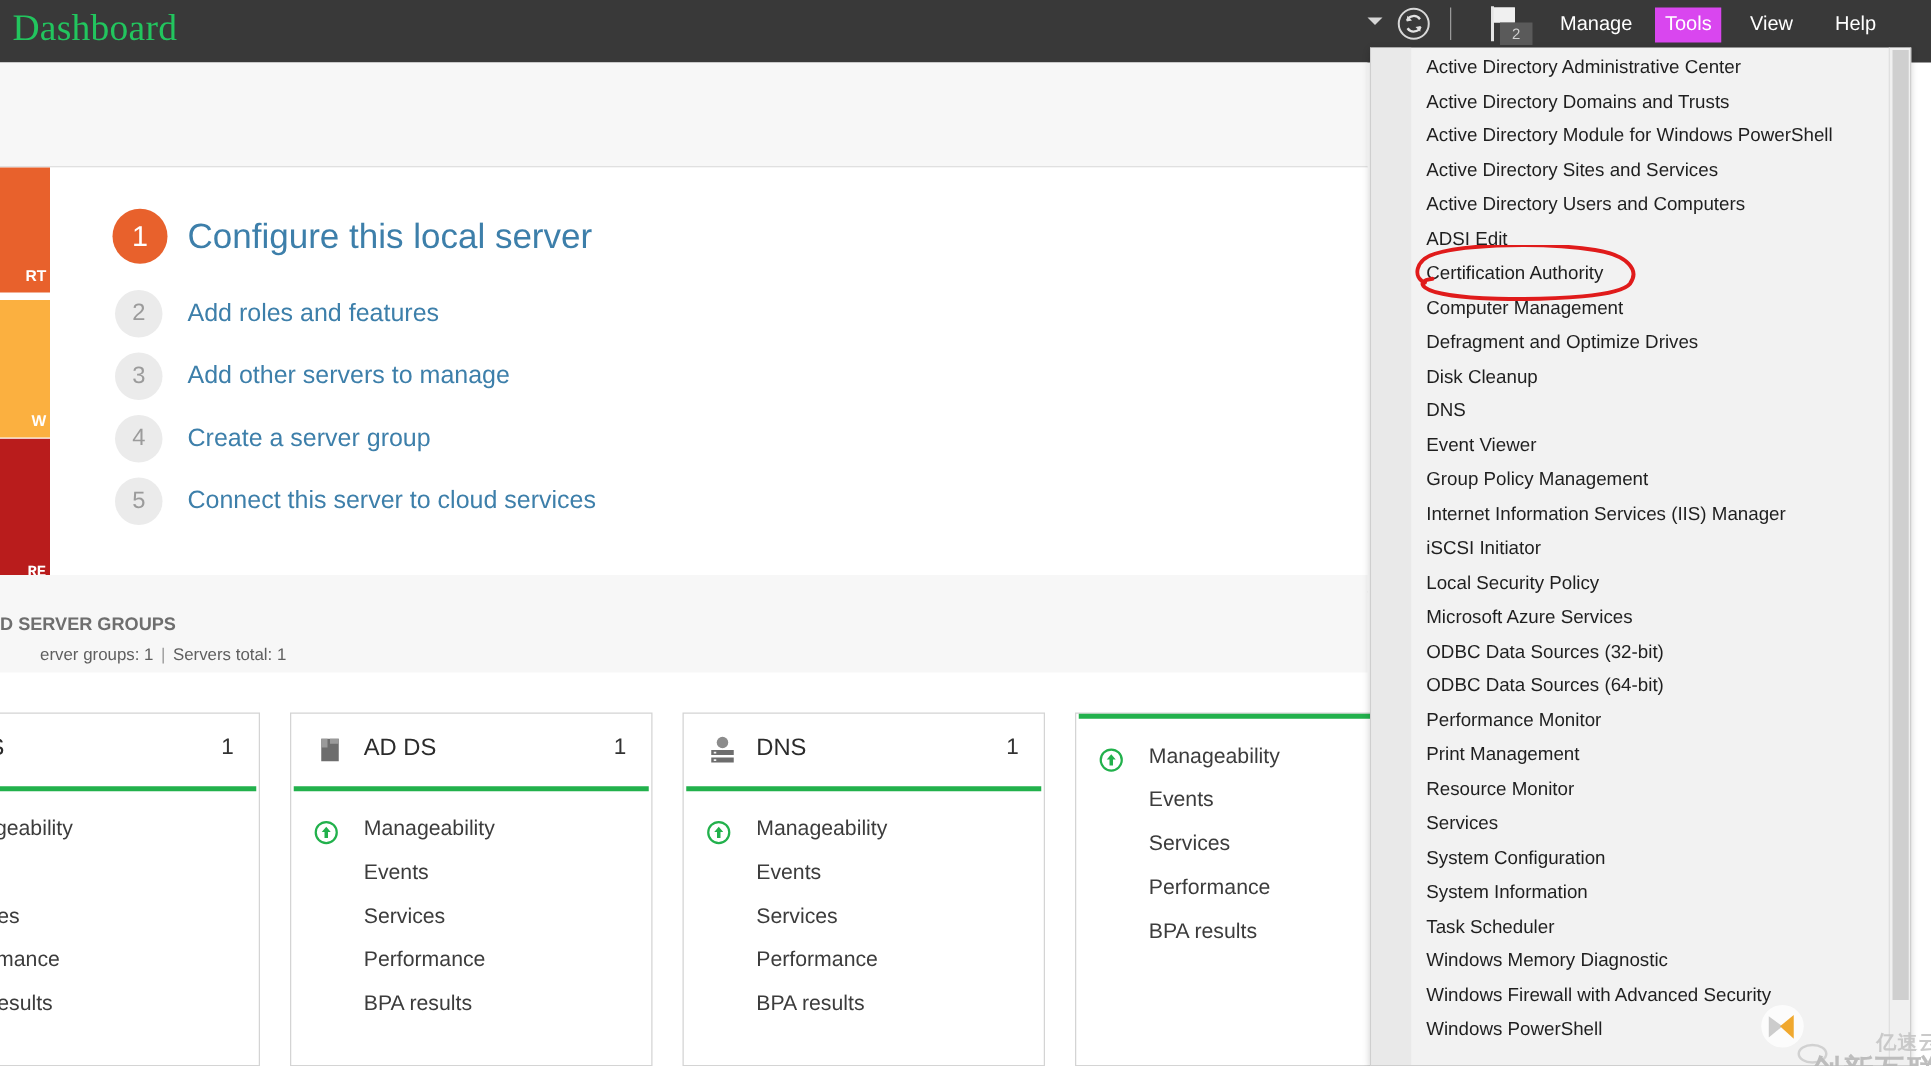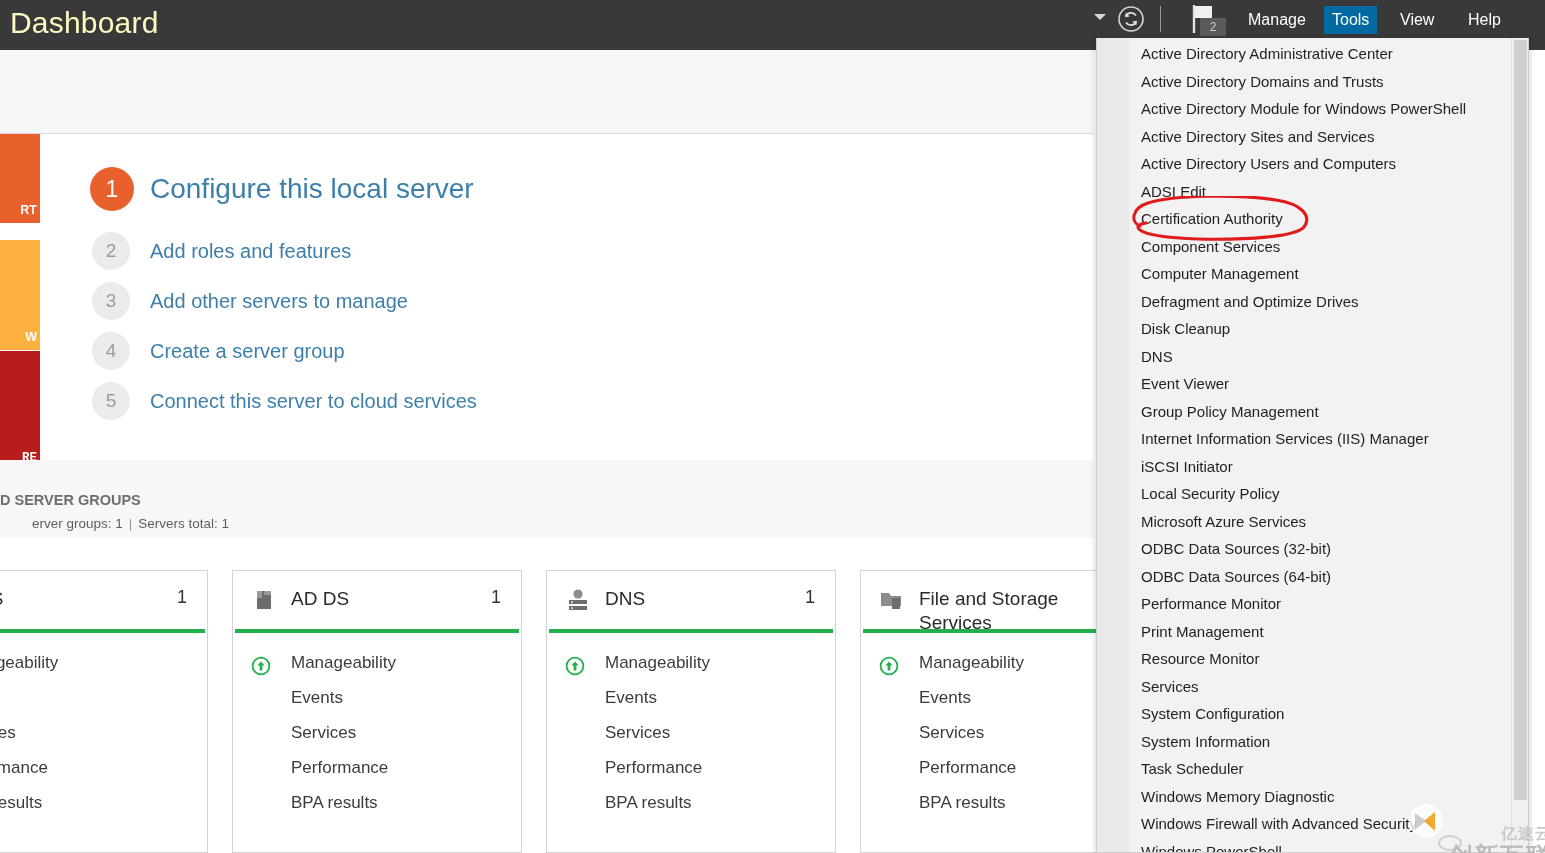--- a/index.html
+++ b/index.html
@@ -11,22 +11,22 @@
   }
   #root { position: relative; width: 1545px; height: 853px; overflow: hidden; }
 
   
   .titlebar {
     position: absolute; left: 0; top: 0; width: 1545px; height: 50px;
     background: #393939;
   }
   .title-text {
     position: absolute; left: 10px; top: 1px;
-    font-size: 30px; color: #fef9c3; font-weight: 400;
-    letter-spacing: 0.2px; line-height: 44px;
+    font-size: 30px; color: #22c55e; font-weight: 400;
+    letter-spacing: 0.2px; line-height: 44px; font-family: Liberation Serif, serif;
   }
 
   
   .tb-caret {
     position: absolute; left: 1094px; top: 14px;
     width: 0; height: 0;
     border-left: 6px solid transparent;
     border-right: 6px solid transparent;
     border-top: 6px solid #d6d6d6;
   }
@@ -46,21 +46,21 @@
     position: absolute; left: 1200px; top: 18px;
     width: 26px; height: 18px; background: #5a5a5a;
     color: #d0d0d0; font-size: 12px; line-height: 18px;
     text-align: center;
   }
   .menu-btn {
     position: absolute; top: 6px; height: 28px;
     color: #ffffff; font-size: 16px; line-height: 28px;
     padding: 0 8px;
   }
-  .menu-btn.active { background: #0369a1; }
+  .menu-btn.active { background: #d946ef; }
 
   
   .welcome-strip {
     position: absolute; left: 0; top: 50px; width: 1094px; height: 84px;
     background: #f7f7f7;
     border-bottom: 1px solid #d9d9d9;
   }
   .welcome-text {
     position: absolute; left: 0px; top: 83px;
     font-size: 14.5px; font-weight: bold; color: #6e6e6e;
@@ -73,21 +73,21 @@
     background: #ffffff;
     border-bottom: 1px solid #dcdcdc;
   }
   .tile {
     position: absolute; left: 0; width: 40px;
     color: #ffffff; font-size: 12.5px; font-weight: bold;
   }
   .tile .tlabel {
     position: absolute; right: 3px; bottom: 6px; white-space: nowrap;
   }
-  .tile-quickstart { top: 0px;   height: 89px; background: #e8612c; }
+  .tile-quickstart { top: 0px;   height: 100px; background: #e8612c; }
   .tile-whatsnew   { top: 106px; height: 110px; background: #fbb040; }
   .tile-learnmore  { top: 217px; height: 120px; background: #b91c1c; font-family: Liberation Mono, monospace; }
 
   .qs-list { position: absolute; left: 92px; top: 18px; }
   .qs-row { position: relative; height: 50px; }
   .qs-num {
     position: absolute; left: 0; top: 50%; transform: translateY(-50%);
     width: 38px; height: 38px; border-radius: 50%;
     background: #ebebeb; color: #9b9b9b;
     font-size: 19px; line-height: 38px; text-align: center;
@@ -372,30 +372,20 @@
           <span>Manageability</span>
         </div>
         <div class="card-row"><span>Events</span></div>
         <div class="card-row"><span>Services</span></div>
         <div class="card-row"><span>Performance</span></div>
         <div class="card-row"><span>BPA results</span></div>
       </div>
     </div>
 
     <div class="card card-3">
-      <div class="card-hd">
-        <div class="card-icon">
-          <svg viewBox="0 0 26 26" width="26" height="26">
-            <path d="M2 6 L10 6 L12 9 L22 9 L22 19 L2 19 Z" fill="#8c8c8c"></path>
-            <rect x="13" y="11" width="8" height="11" fill="#6d6d6d"></rect>
-          </svg>
-        </div>
-        <div class="card-name">File and Storage Services</div>
-        <div class="card-count"></div>
-      </div>
       <div class="card-bar"></div>
       <div class="card-rows">
         <div class="card-row">
           <span class="mgr-icon">
             <svg viewBox="0 0 20 20" width="20" height="20">
               <circle cx="10" cy="10" r="8.4" fill="none" stroke="#22b14c" stroke-width="1.8"></circle>
               <path d="M10 5.4 L13.6 9.6 L11.4 9.6 L11.4 14.4 L8.6 14.4 L8.6 9.6 L6.4 9.6 Z" fill="#22b14c"></path>
             </svg>
           </span>
           <span>Manageability</span>
@@ -412,21 +402,20 @@
   <div class="tools-menu">
     <div class="menu-gutter"></div>
     <div class="menu-items">
       <div class="menu-item">Active Directory Administrative Center</div>
       <div class="menu-item">Active Directory Domains and Trusts</div>
       <div class="menu-item">Active Directory Module for Windows PowerShell</div>
       <div class="menu-item">Active Directory Sites and Services</div>
       <div class="menu-item">Active Directory Users and Computers</div>
       <div class="menu-item">ADSI Edit</div>
       <div class="menu-item">Certification Authority</div>
-      <div class="menu-item">Component Services</div>
       <div class="menu-item">Computer Management</div>
       <div class="menu-item">Defragment and Optimize Drives</div>
       <div class="menu-item">Disk Cleanup</div>
       <div class="menu-item">DNS</div>
       <div class="menu-item">Event Viewer</div>
       <div class="menu-item">Group Policy Management</div>
       <div class="menu-item">Internet Information Services (IIS) Manager</div>
       <div class="menu-item">iSCSI Initiator</div>
       <div class="menu-item">Local Security Policy</div>
       <div class="menu-item">Microsoft Azure Services</div>

